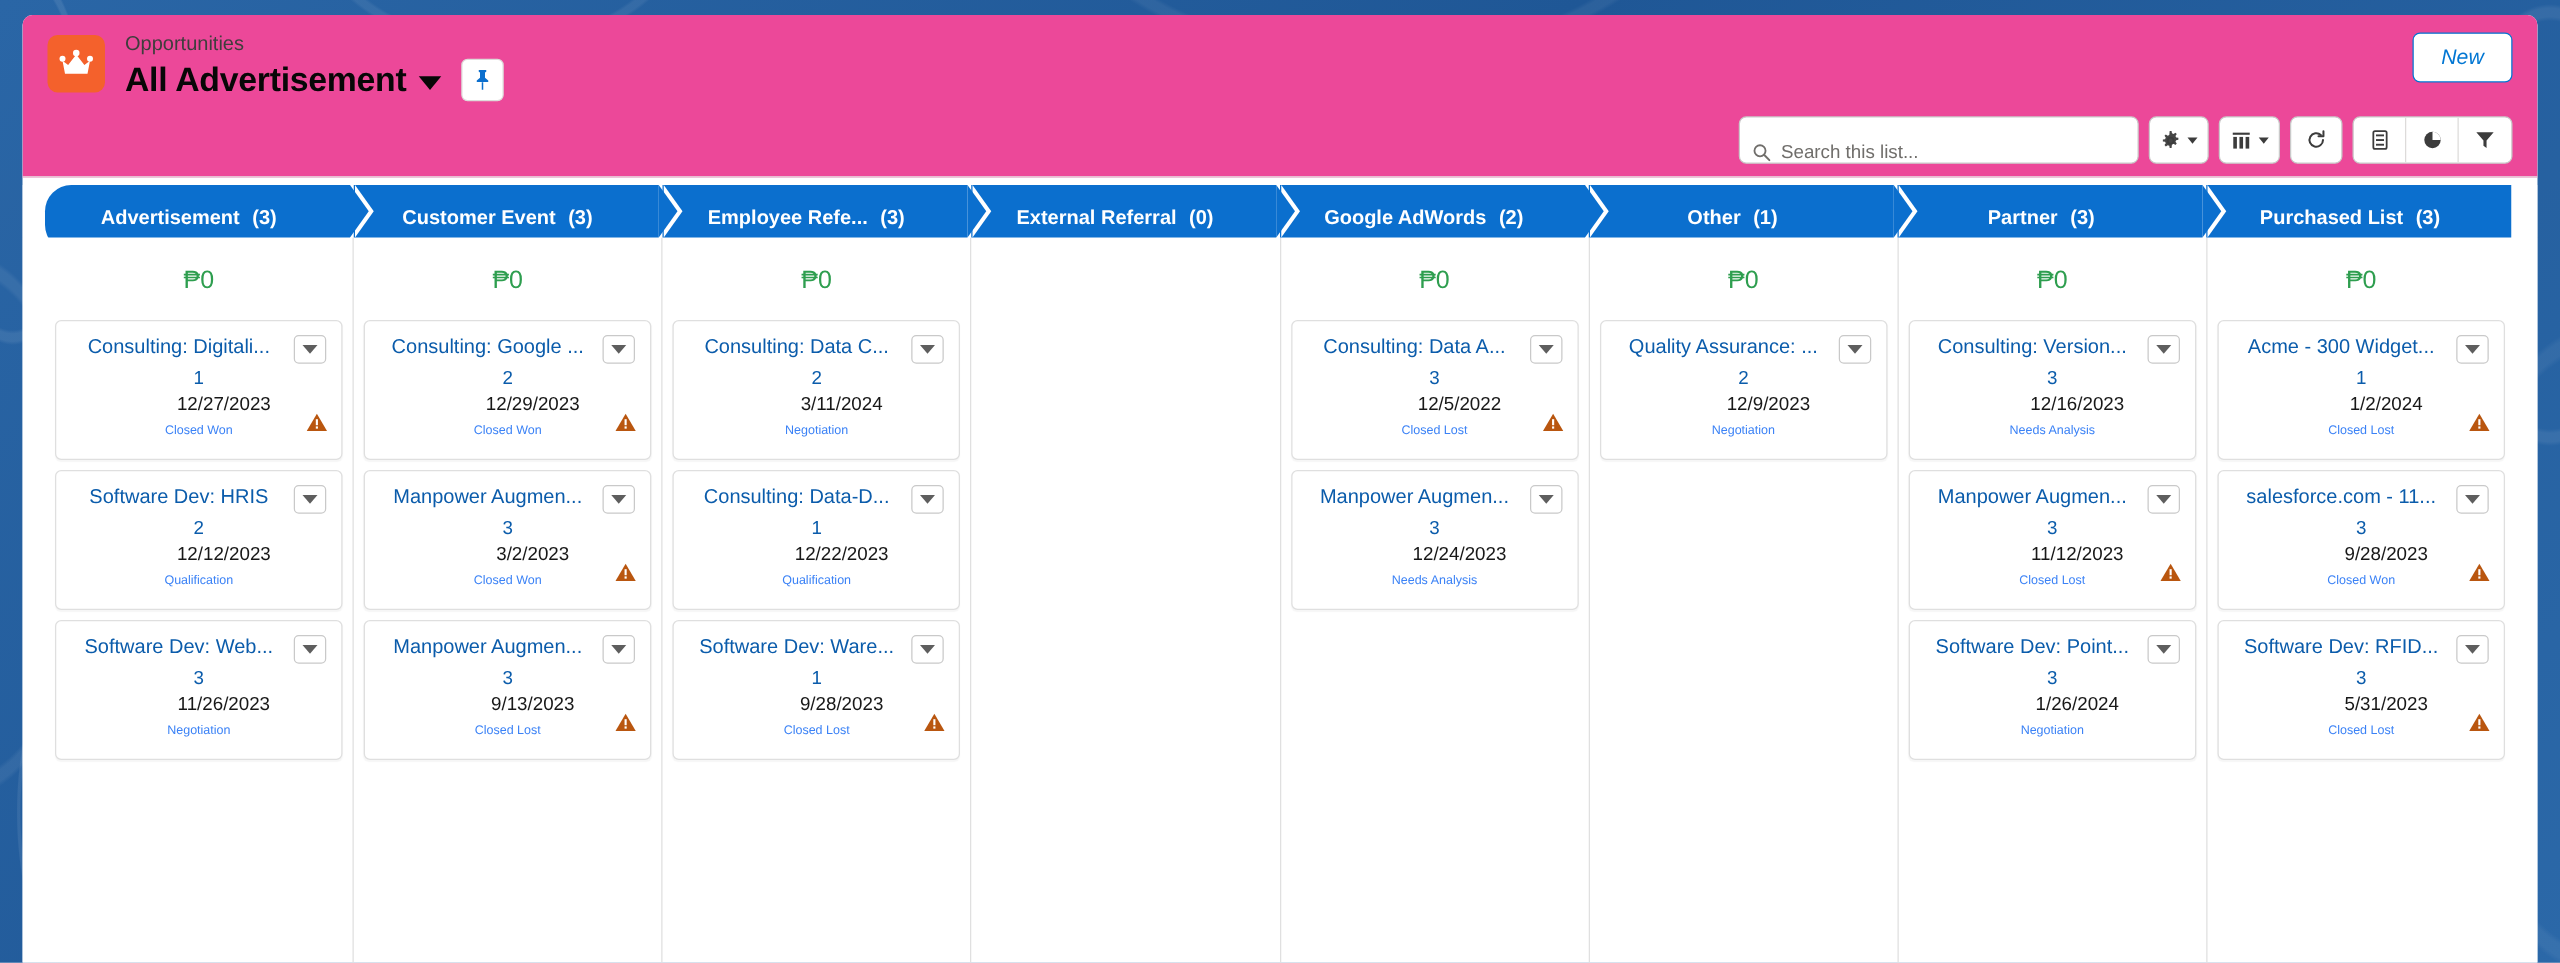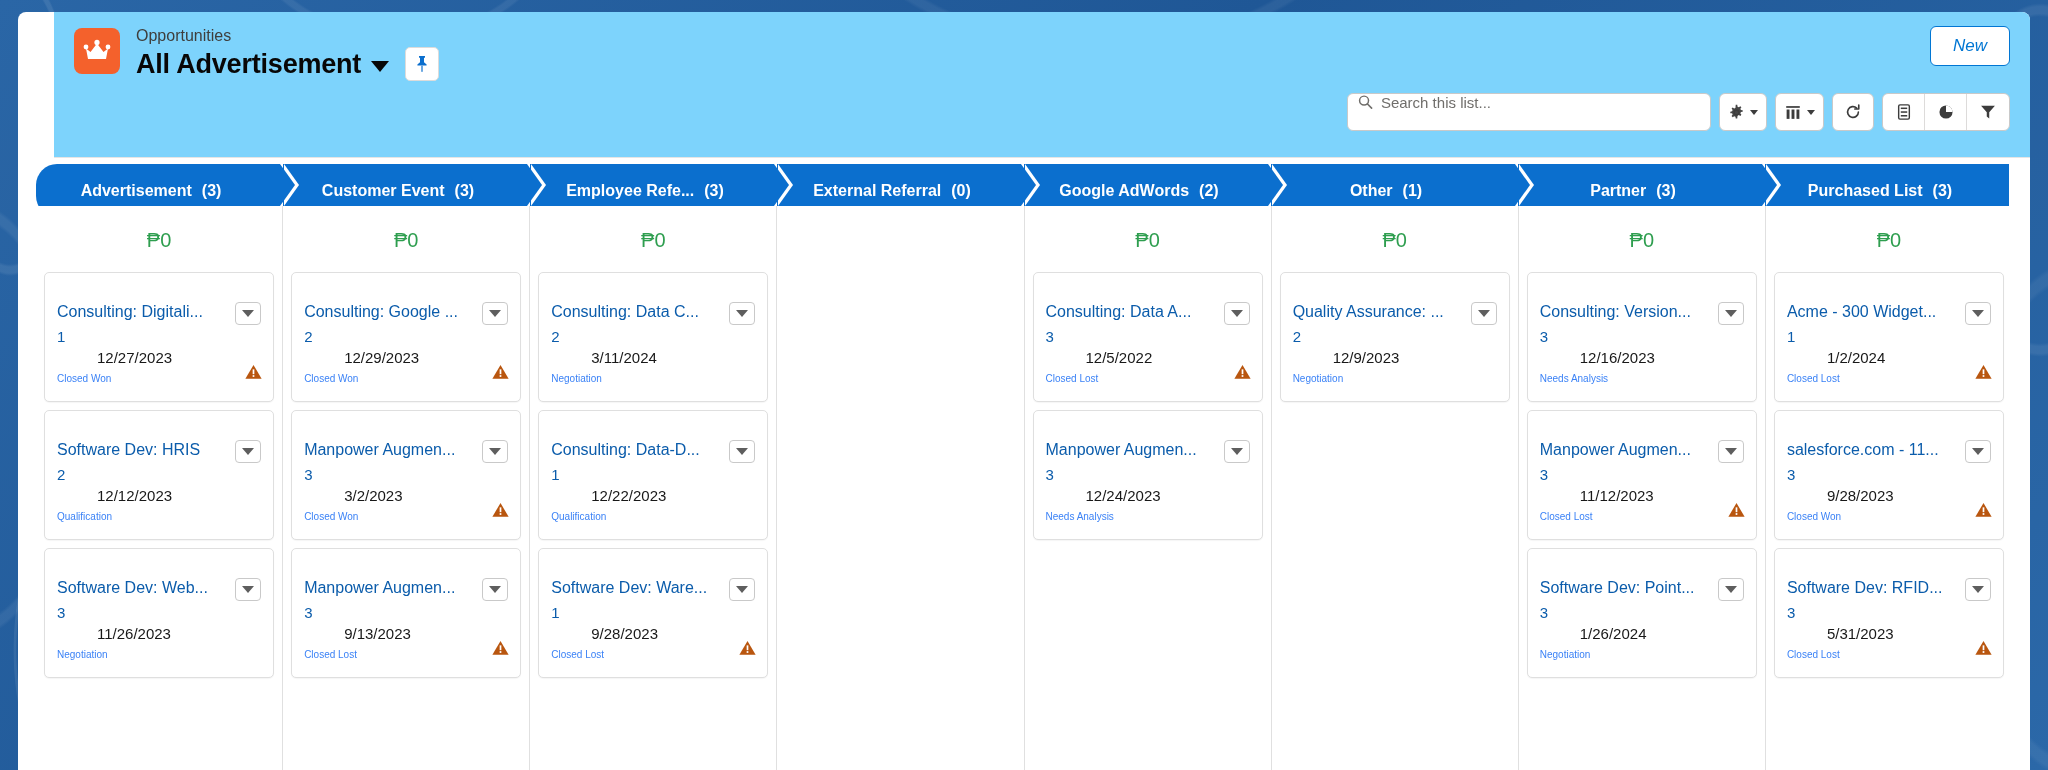--- a/index.html
+++ b/index.html
@@ -43,25 +43,24 @@
     background: #ffffff;
     border-radius: 8px;
     overflow: hidden;
     z-index: 1;
     display: flex;
     flex-direction: column;
   }
 
   
   #page-header {
-    background: #7dd3fc;
-    padding: 14px 20px 26px 20px;
+    background: #ec4899;
+    padding: 14px 20px 10px 20px;
     border-bottom: 1px solid #e5e5e5;
     flex: 0 0 auto;
-    margin-left: 36px;
   }
 
   .header-row-1 {
     display: flex;
     align-items: flex-start;
   }
 
   .app-icon {
     width: 46px;
     height: 46px;
@@ -153,22 +152,22 @@
 
   .toolbar {
     margin-left: auto;
     display: flex;
     align-items: center;
     gap: 8px;
   }
 
   .search-box {
     display: flex;
-    align-items: flex-start;
-    width: 364px;
+    align-items: flex-end;
+    width: 320px;
     height: 38px;
     background: #fff;
     border: 1px solid #c9c9c9;
     border-radius: 6px;
     padding: 0 10px;
   }
   .search-box input {
     border: none;
     outline: none;
     font-size: 15px;
@@ -314,24 +313,25 @@
     line-height: 24px;
     font-weight: normal;
   }
   .col-sum.empty { visibility: hidden; }
 
   .card {
     position: relative;
     background: #ffffff;
     border: 1px solid #dfdfdf;
     border-radius: 5px;
-    padding: 28px 12px 12px 12px;
+    padding: 10px 12px 12px 12px;
     margin-bottom: 8px;
     box-shadow: 0 1px 1px rgba(0,0,0,.04);
     cursor: pointer;
+    text-align: center;
   }
 
   .card-top {
     display: flex;
     align-items: flex-start;
     gap: 6px;
   }
 
   .card-title {
     color: #0b5cab;

